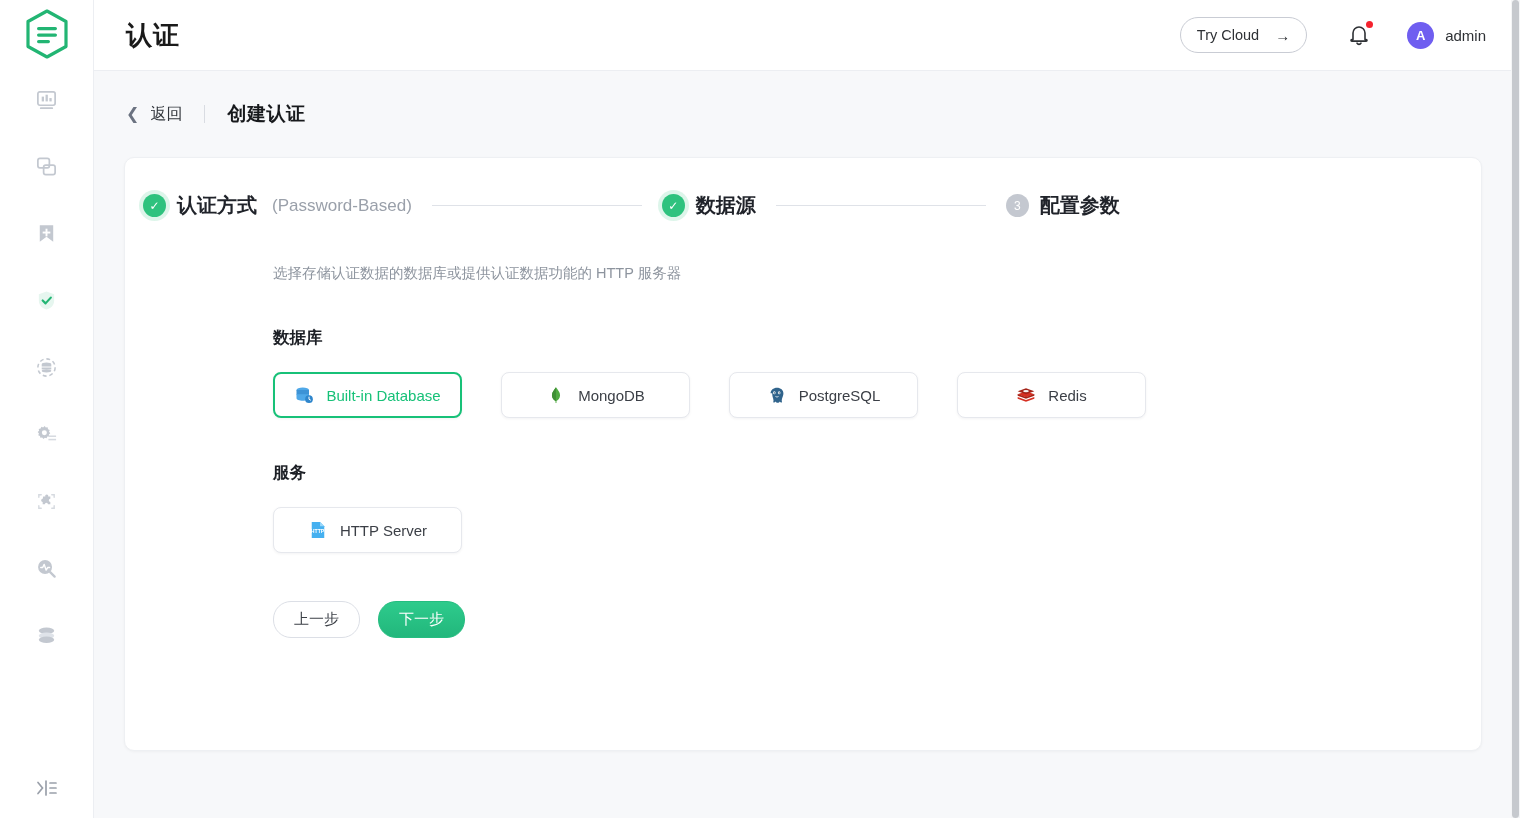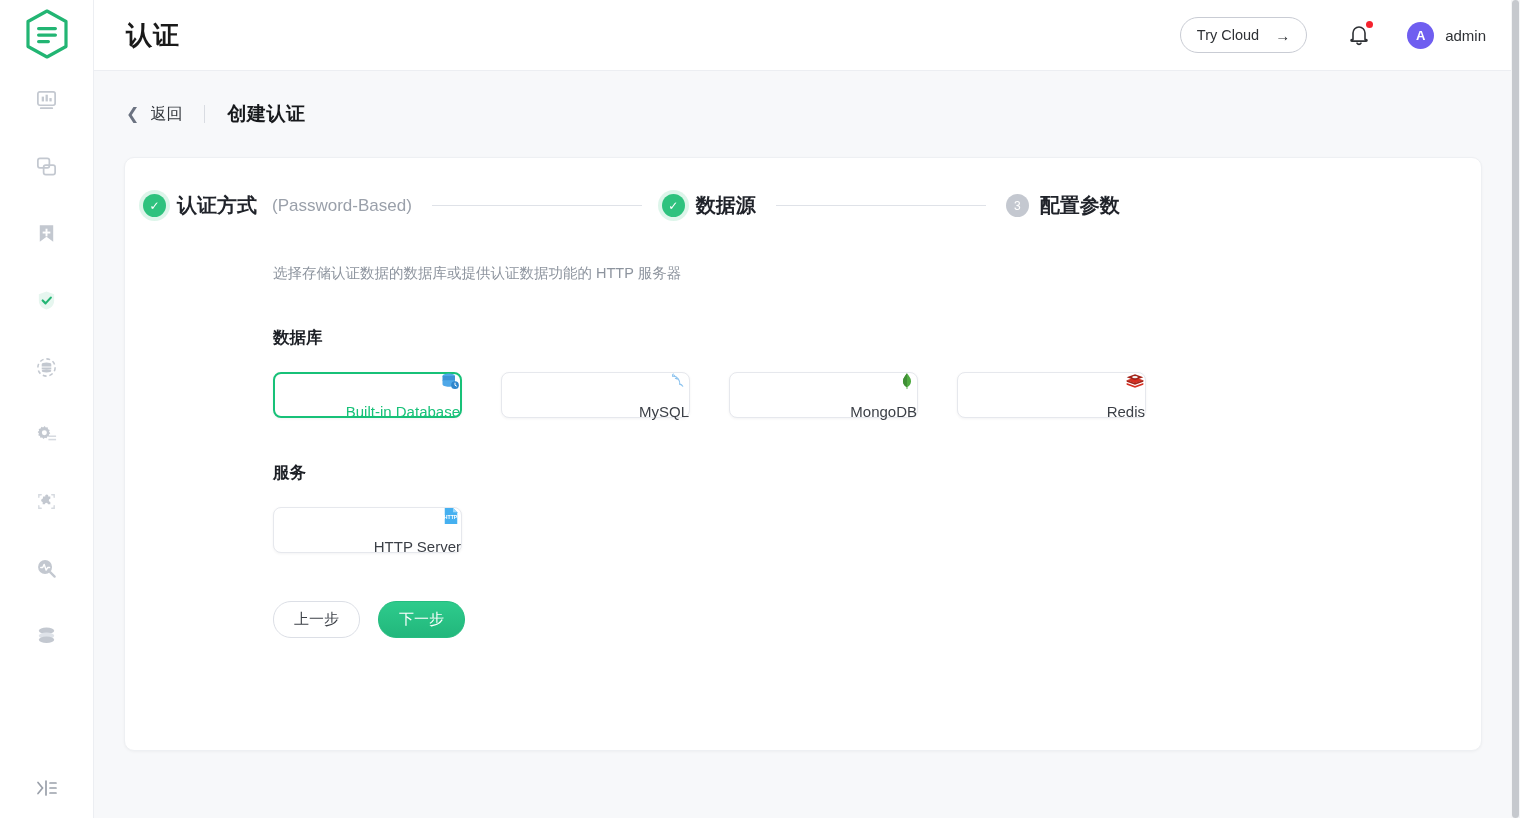--- a/index.html
+++ b/index.html
@@ -111,22 +111,22 @@
   .section-title {
     padding-left: 148px; margin-top: 44px;
     font-size: 16.5px; font-weight: bold; color: #1d2026;
   }
   .cards-row { display: flex; flex-wrap: wrap; gap: 39px 39px; padding-left: 148px; margin-top: 23px; }
   .src-card {
     width: 189px; height: 46px;
     border: 1px solid #e6e8ed; border-radius: 8px;
     background: #fff;
     box-shadow: 0 1px 3px rgba(20,25,35,.05);
-    display: flex; align-items: flex-end; justify-content: center; gap: 12px;
-    font-size: 15px; color: #3b3f46; cursor: pointer; flex-direction: column;
+    display: flex; align-items: center; justify-content: center; gap: 12px;
+    font-size: 15px; color: #3b3f46; cursor: pointer;
   }
   .src-card.selected {
     border: 2px solid #17c178; color: #17c178;
   }
   .src-card .ico { width: 20px; height: 20px; display: flex; align-items: center; justify-content: center; flex: 0 0 20px; }
   .src-card .ico svg { display: block; }
 
   .btn-row { display: flex; gap: 18px; padding-left: 148px; margin-top: 48px; }
   .btn {
     height: 37px; min-width: 86px; padding: 0 20px;
@@ -340,44 +340,45 @@
                 <ellipse cx="10.5" cy="6" rx="7.5" ry="3" fill="#4fa8e8"></ellipse>
                 <path d="M3 6v5c0 1.7 3.4 3 7.5 3s7.5-1.3 7.5-3V6z" fill="#3d93d6"></path>
                 <path d="M3 11v5c0 1.7 3.4 3 7.5 3s7.5-1.3 7.5-3v-5z" fill="#4fa8e8"></path>
                 <circle cx="18" cy="17" r="4.6" fill="#2f86cc"></circle>
                 <path d="M18 14.5v2.6l1.8 1" stroke="#ffffff" stroke-width="1.2" fill="none" stroke-linecap="round"></path>
               </svg>
             </span>
             <span>Built-in Database</span>
           </div>
 
-          <div class="src-card">
-            <span class="ico">
-              <svg width="22" height="20" viewBox="0 0 24 24" fill="none" stroke="#8ec4ef" stroke-width="1.35" stroke-linecap="round" stroke-linejoin="round">
-                <path d="M4.5 6.2c2.6-.2 5 1.1 6.6 3.2 1.4 1.9 2 4.2 1.8 6.4"></path>
-                <path d="M12.9 15.8c1.4.3 2.8 1.2 3.6 2.5"></path>
-                <path d="M4.5 6.2c-.5-.9-.2-2 .7-2.5"></path>
-                <path d="M7.6 8.9c.9-.3 1.8.1 2.3.9"></path>
-                <circle cx="6.6" cy="5.2" r=".85" fill="#8ec4ef" stroke="none"></circle>
-              </svg>
-            </span>
-            <span>MySQL</span>
-          </div>
 
           <div class="src-card">
             <span class="ico">
               <svg width="18" height="22" viewBox="0 0 24 24">
                 <path d="M12 1.6c2.6 4 5.4 6.6 5.4 10.6 0 3.6-2.4 6.6-5.4 8.2-3-1.6-5.4-4.6-5.4-8.2C6.6 8.2 9.4 5.6 12 1.6z" fill="#4faa41"></path>
                 <path d="M12 1.6v18.8c-3-1.6-5.4-4.6-5.4-8.2C6.6 8.2 9.4 5.6 12 1.6z" fill="#3f8f35"></path>
                 <rect x="11.4" y="19.8" width="1.2" height="2.9" fill="#4faa41"></rect>
               </svg>
             </span>
             <span>MongoDB</span>
           </div>
 
+          <div class="src-card">
+            <span class="ico">
+              <svg width="21" height="21" viewBox="0 0 24 24">
+                <path d="M4.3 9.2c0-3.7 3.3-6.6 7.7-6.6s7.7 2.9 7.7 6.6c0 2.6-.9 4.3-1.6 6.3-.5 1.4-.6 3-.1 4.5-1.1.6-2.1.1-2.6-.8-.5.9-1.4 1.6-2.6 1.6-1.1 0-2-.6-2.6-1.5-.6.9-1.6 1.4-2.7.8.5-1.5.4-3-.1-4.5-.8-2-1.1-3.8-1.1-6.4z" fill="#31648c"></path>
+                <ellipse cx="8.8" cy="8.6" rx="1.5" ry="1.8" fill="#ffffff"></ellipse>
+                <ellipse cx="14.6" cy="8.6" rx="1.5" ry="1.8" fill="#ffffff"></ellipse>
+                <circle cx="8.9" cy="8.9" r=".8" fill="#25506f"></circle>
+                <circle cx="14.7" cy="8.9" r=".8" fill="#25506f"></circle>
+                <path d="M10.6 13.4c.9.5 1.9.5 2.8 0" stroke="#ffffff" stroke-width="1" fill="none" stroke-linecap="round"></path>
+              </svg>
+            </span>
+            <span>PostgreSQL</span>
+          </div>
 
           <div class="src-card">
             <span class="ico">
               <svg width="21" height="20" viewBox="0 0 24 24">
                 <path d="M12 14.6l-10-3.6 10-3.6 10 3.6z" fill="#d62f22"></path>
                 <path d="M12 11l-10-3.6L12 3.8l10 3.6z" fill="#a32318"></path>
                 <path d="M2 14.3l10 3.6 10-3.6v2.2l-10 3.6-10-3.6z" fill="#d62f22"></path>
                 <path d="M2 10.8l10 3.6 10-3.6v2l-10 3.6-10-3.6z" fill="#a32318"></path>
                 <ellipse cx="12" cy="7.4" rx="3.4" ry="1.3" fill="#f3f3f3"></ellipse>
               </svg>

